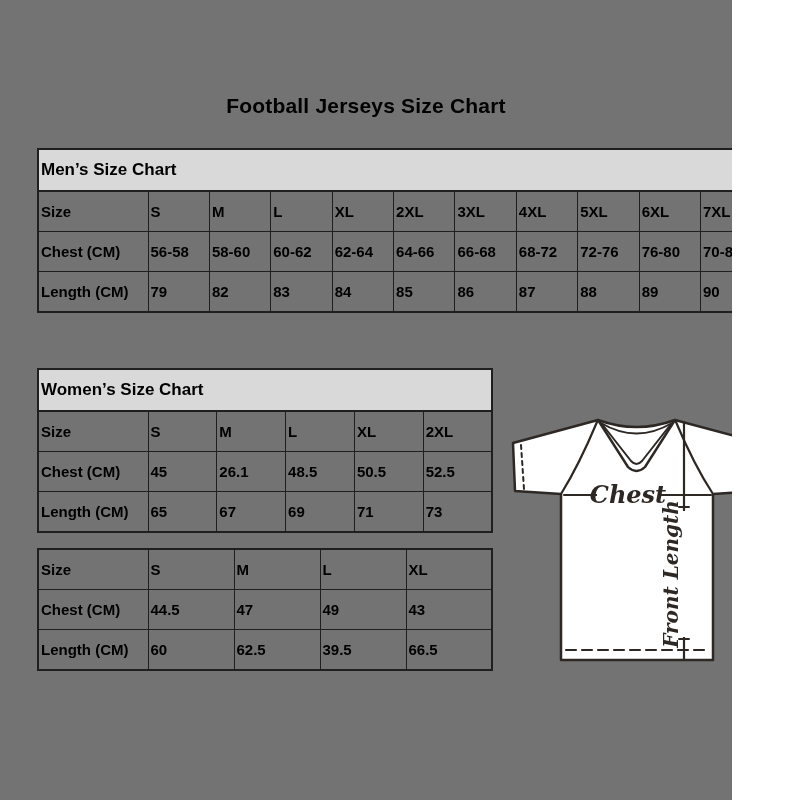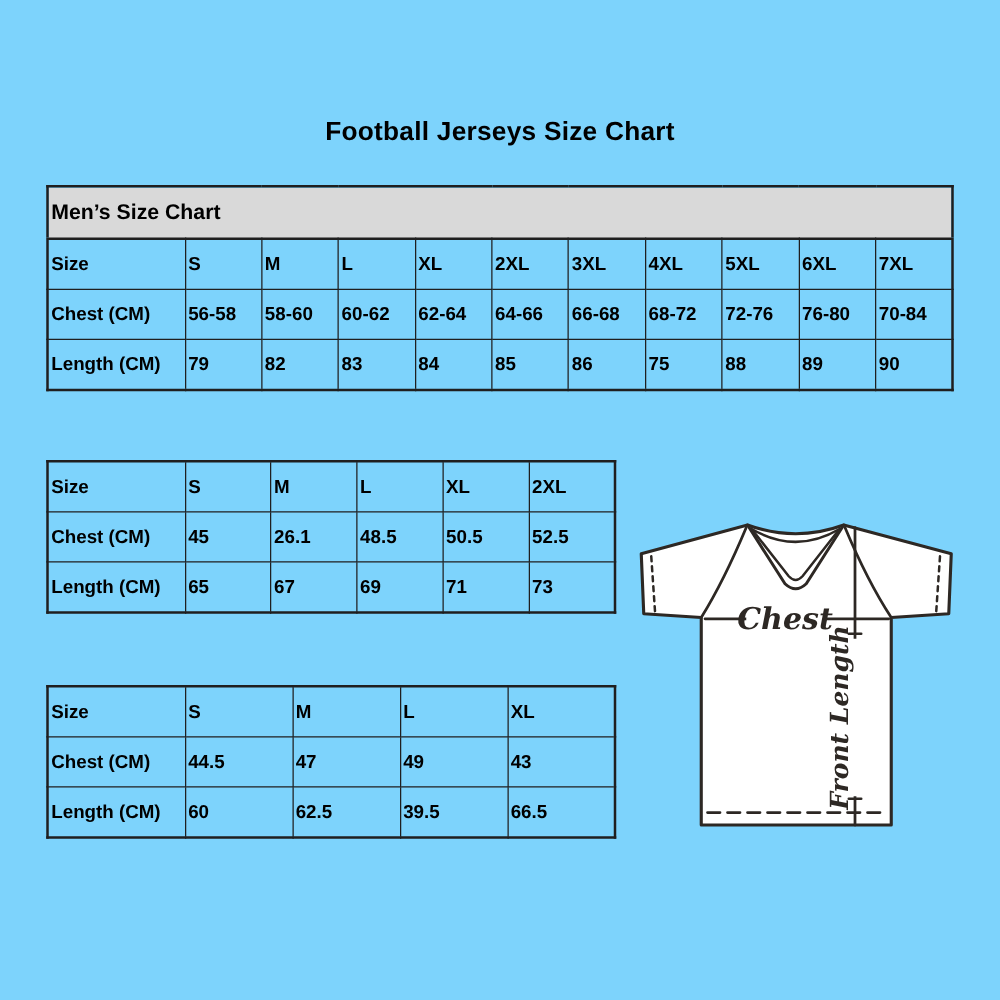--- a/index.html
+++ b/index.html
@@ -1,16 +1,16 @@
 <!DOCTYPE html>
 <html><head>
 <meta charset="utf-8">
 <style>
   html,body{margin:0;padding:0;background:#ffffff;}
-  #page{position:relative;width:800px;height:800px;background:#7dd3fc;overflow:hidden;
+  #page{position:relative;width:732px;height:800px;background:#737373;overflow:hidden;
         font-family:"Liberation Sans",sans-serif;color:#000;}
   .page-title{position:absolute;top:94px;left:0;right:0;text-align:center;
         font-size:21px;font-weight:bold;letter-spacing:0.2px;}
   .table-wrap{position:absolute;}
   #table-mens{left:37px;top:148px;width:726px;}
   #table-womens{left:37px;top:368px;width:456px;}
   #table-youth{left:37px;top:548px;width:456px;}
   table.size-table{border-collapse:collapse;table-layout:fixed;width:100%;
         border:2px solid #1f1f1f;text-align:left;
         font-family:Liberation Sans, sans-serif;font-weight:bold;font-size:15px;}
@@ -74,40 +74,43 @@
             <td>70-84</td>
           </tr>
           <tr>
             <td>Length (CM)</td>
             <td>79</td>
             <td>82</td>
             <td>83</td>
             <td>84</td>
             <td>85</td>
             <td>86</td>
-            <td>75</td>
+            <td>87</td>
             <td>88</td>
             <td>89</td>
             <td>90</td>
           </tr>
         </tbody>
       </table>
     </div>
 
   <div id="table-womens" class="table-wrap">
       <table class="size-table">
         <colgroup>
           <col style="width: 110px;">
           <col>
           <col>
           <col>
           <col>
           <col>
         </colgroup>
         <tbody>
+          <tr>
+            <td colspan="6" class="table-title">Women’s Size Chart</td>
+          </tr>
           <tr>
             <td>Size</td>
             <td>S</td>
             <td>M</td>
             <td>L</td>
             <td>XL</td>
             <td>2XL</td>
           </tr>
           <tr>
             <td>Chest (CM)</td>

